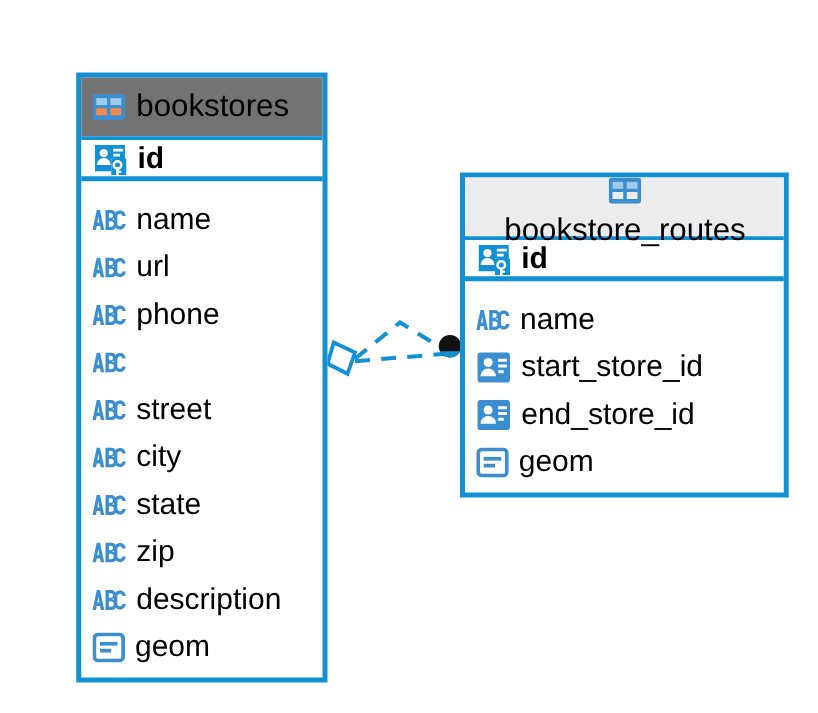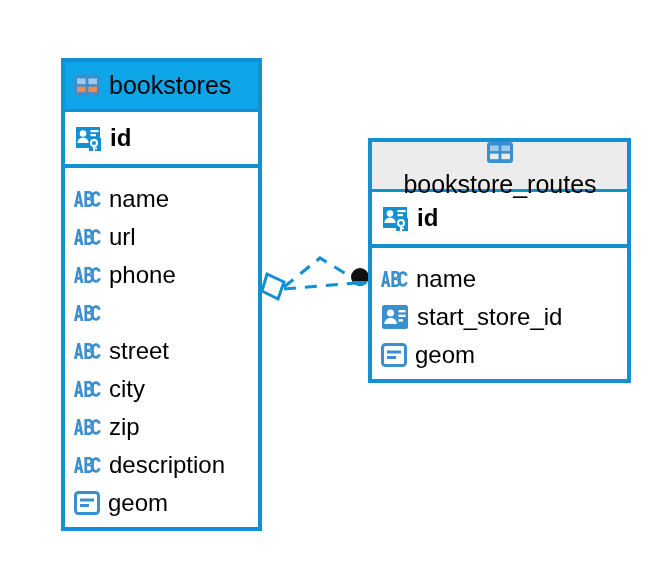--- a/index.html
+++ b/index.html
@@ -25,21 +25,21 @@
   }
 
   .entity-header {
     display: flex;
     align-items: center;
     box-sizing: border-box;
     height: 47px;
     padding: 0 8px 0 9px;
     gap: 9px;
   }
-  .entity-header.selected { background: #0ea5e9; }
+  .entity-header.selected { background: #737373; }
   .entity-header.normal   { background: #ececec; flex-direction: column; }
 
   .entity-title {
     font-size: 25px;
     color: #000000;
     line-height: 1;
     white-space: nowrap;
   }
 
   .pk-section {
@@ -48,21 +48,21 @@
   }
 
   .field-row {
     display: flex;
     align-items: center;
     box-sizing: border-box;
     height: 38px;
     padding: 0 8px 0 9px;
     gap: 8px;
   }
-  .field-row.pk { height: 52px; }
+  .field-row.pk { height: 29px; }
 
   .field-name {
     font-size: 24px;
     color: #000000;
     line-height: 1;
     white-space: nowrap;
   }
   .field-name.bold { font-weight: bold; }
 
   .fields-section { padding: 12px 0 5px 0; }
@@ -201,20 +201,30 @@
         <svg class="icon icon-abc" viewBox="0 0 27 16" xmlns="http://www.w3.org/2000/svg">
           <g fill="#3b8fce">
             <path d="M0 16 L3.4 0 h2.6 L9.4 16 H6.6 L6 12.8 H3.4 L2.8 16 Z M3.9 10 h1.6 L4.7 5 Z"></path>
             <path d="M10.4 0 h4.6 a3.6 3.6 0 0 1 0 7.2 a3.9 3.9 0 0 1 0 8.8 h-4.6 Z M13.1 2.6 v3.6 h1.5 a1.8 1.8 0 0 0 0-3.6 Z M13.1 9 v4.4 h1.7 a2.2 2.2 0 0 0 0-4.4 Z"></path>
             <path d="M26.6 4.8 h-2.7 a2 2 0 0 0-4 0.6 v5.2 a2 2 0 0 0 4 0.6 h2.7 a4.7 4.7 0 0 1-9.4 -0.4 V5.2 A4.7 4.7 0 0 1 26.6 4.8 Z"></path>
           </g>
         </svg>
         <span class="field-name">city</span>
       </div>
 
+      <div class="field-row">
+        <svg class="icon icon-abc" viewBox="0 0 27 16" xmlns="http://www.w3.org/2000/svg">
+          <g fill="#3b8fce">
+            <path d="M0 16 L3.4 0 h2.6 L9.4 16 H6.6 L6 12.8 H3.4 L2.8 16 Z M3.9 10 h1.6 L4.7 5 Z"></path>
+            <path d="M10.4 0 h4.6 a3.6 3.6 0 0 1 0 7.2 a3.9 3.9 0 0 1 0 8.8 h-4.6 Z M13.1 2.6 v3.6 h1.5 a1.8 1.8 0 0 0 0-3.6 Z M13.1 9 v4.4 h1.7 a2.2 2.2 0 0 0 0-4.4 Z"></path>
+            <path d="M26.6 4.8 h-2.7 a2 2 0 0 0-4 0.6 v5.2 a2 2 0 0 0 4 0.6 h2.7 a4.7 4.7 0 0 1-9.4 -0.4 V5.2 A4.7 4.7 0 0 1 26.6 4.8 Z"></path>
+          </g>
+        </svg>
+        <span class="field-name">state</span>
+      </div>
 
       <div class="field-row">
         <svg class="icon icon-abc" viewBox="0 0 27 16" xmlns="http://www.w3.org/2000/svg">
           <g fill="#3b8fce">
             <path d="M0 16 L3.4 0 h2.6 L9.4 16 H6.6 L6 12.8 H3.4 L2.8 16 Z M3.9 10 h1.6 L4.7 5 Z"></path>
             <path d="M10.4 0 h4.6 a3.6 3.6 0 0 1 0 7.2 a3.9 3.9 0 0 1 0 8.8 h-4.6 Z M13.1 2.6 v3.6 h1.5 a1.8 1.8 0 0 0 0-3.6 Z M13.1 9 v4.4 h1.7 a2.2 2.2 0 0 0 0-4.4 Z"></path>
             <path d="M26.6 4.8 h-2.7 a2 2 0 0 0-4 0.6 v5.2 a2 2 0 0 0 4 0.6 h2.7 a4.7 4.7 0 0 1-9.4 -0.4 V5.2 A4.7 4.7 0 0 1 26.6 4.8 Z"></path>
           </g>
         </svg>
         <span class="field-name">zip</span>
@@ -293,20 +303,31 @@
           <rect x="1" y="1" width="26" height="24" rx="2.5" fill="#3b8fce"></rect>
           <circle cx="9.5" cy="9" r="3.6" fill="#ffffff"></circle>
           <path d="M3.4 20 a6.2 6.2 0 0 1 12.4 0 z" fill="#ffffff"></path>
           <rect x="17.5" y="6" width="7" height="2.4" fill="#ffffff"></rect>
           <rect x="17.5" y="10.6" width="7" height="2.4" fill="#ffffff"></rect>
           <rect x="17.5" y="15.2" width="4.5" height="2.4" fill="#ffffff"></rect>
         </svg>
         <span class="field-name">start_store_id</span>
       </div>
 
+      <div class="field-row">
+        <svg class="icon icon-fk" viewBox="0 0 28 26" xmlns="http://www.w3.org/2000/svg">
+          <rect x="1" y="1" width="26" height="24" rx="2.5" fill="#3b8fce"></rect>
+          <circle cx="9.5" cy="9" r="3.6" fill="#ffffff"></circle>
+          <path d="M3.4 20 a6.2 6.2 0 0 1 12.4 0 z" fill="#ffffff"></path>
+          <rect x="17.5" y="6" width="7" height="2.4" fill="#ffffff"></rect>
+          <rect x="17.5" y="10.6" width="7" height="2.4" fill="#ffffff"></rect>
+          <rect x="17.5" y="15.2" width="4.5" height="2.4" fill="#ffffff"></rect>
+        </svg>
+        <span class="field-name">end_store_id</span>
+      </div>
 
       <div class="field-row">
         <svg class="icon icon-geom" viewBox="0 0 26 24" xmlns="http://www.w3.org/2000/svg">
           <rect x="1.5" y="1.5" width="23" height="21" rx="3" fill="#ffffff" stroke="#3b8fce" stroke-width="3"></rect>
           <rect x="6" y="7.5" width="14" height="3" fill="#3b8fce"></rect>
           <rect x="6" y="13" width="9" height="3" fill="#3b8fce"></rect>
         </svg>
         <span class="field-name">geom</span>
       </div>
 

